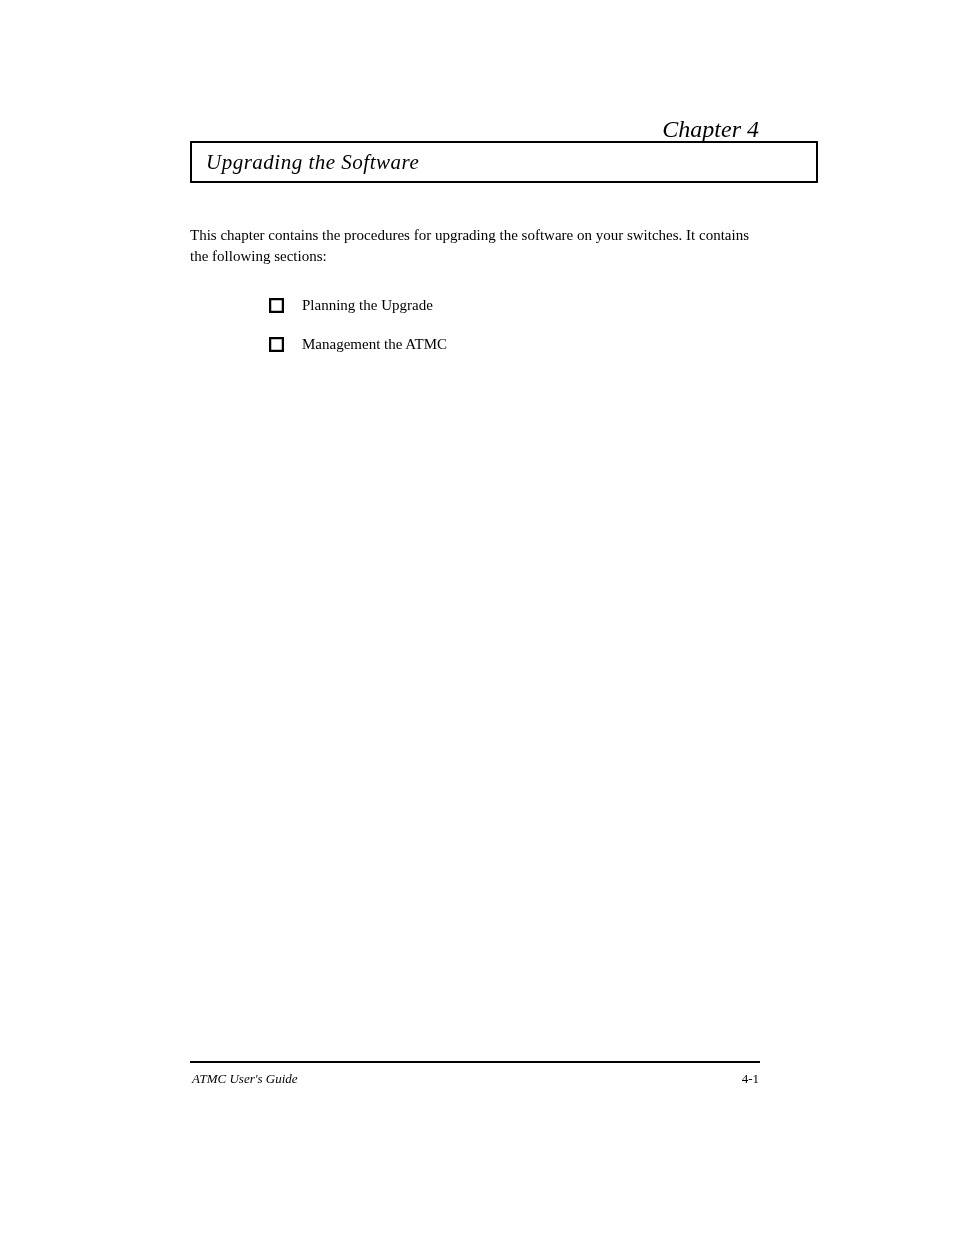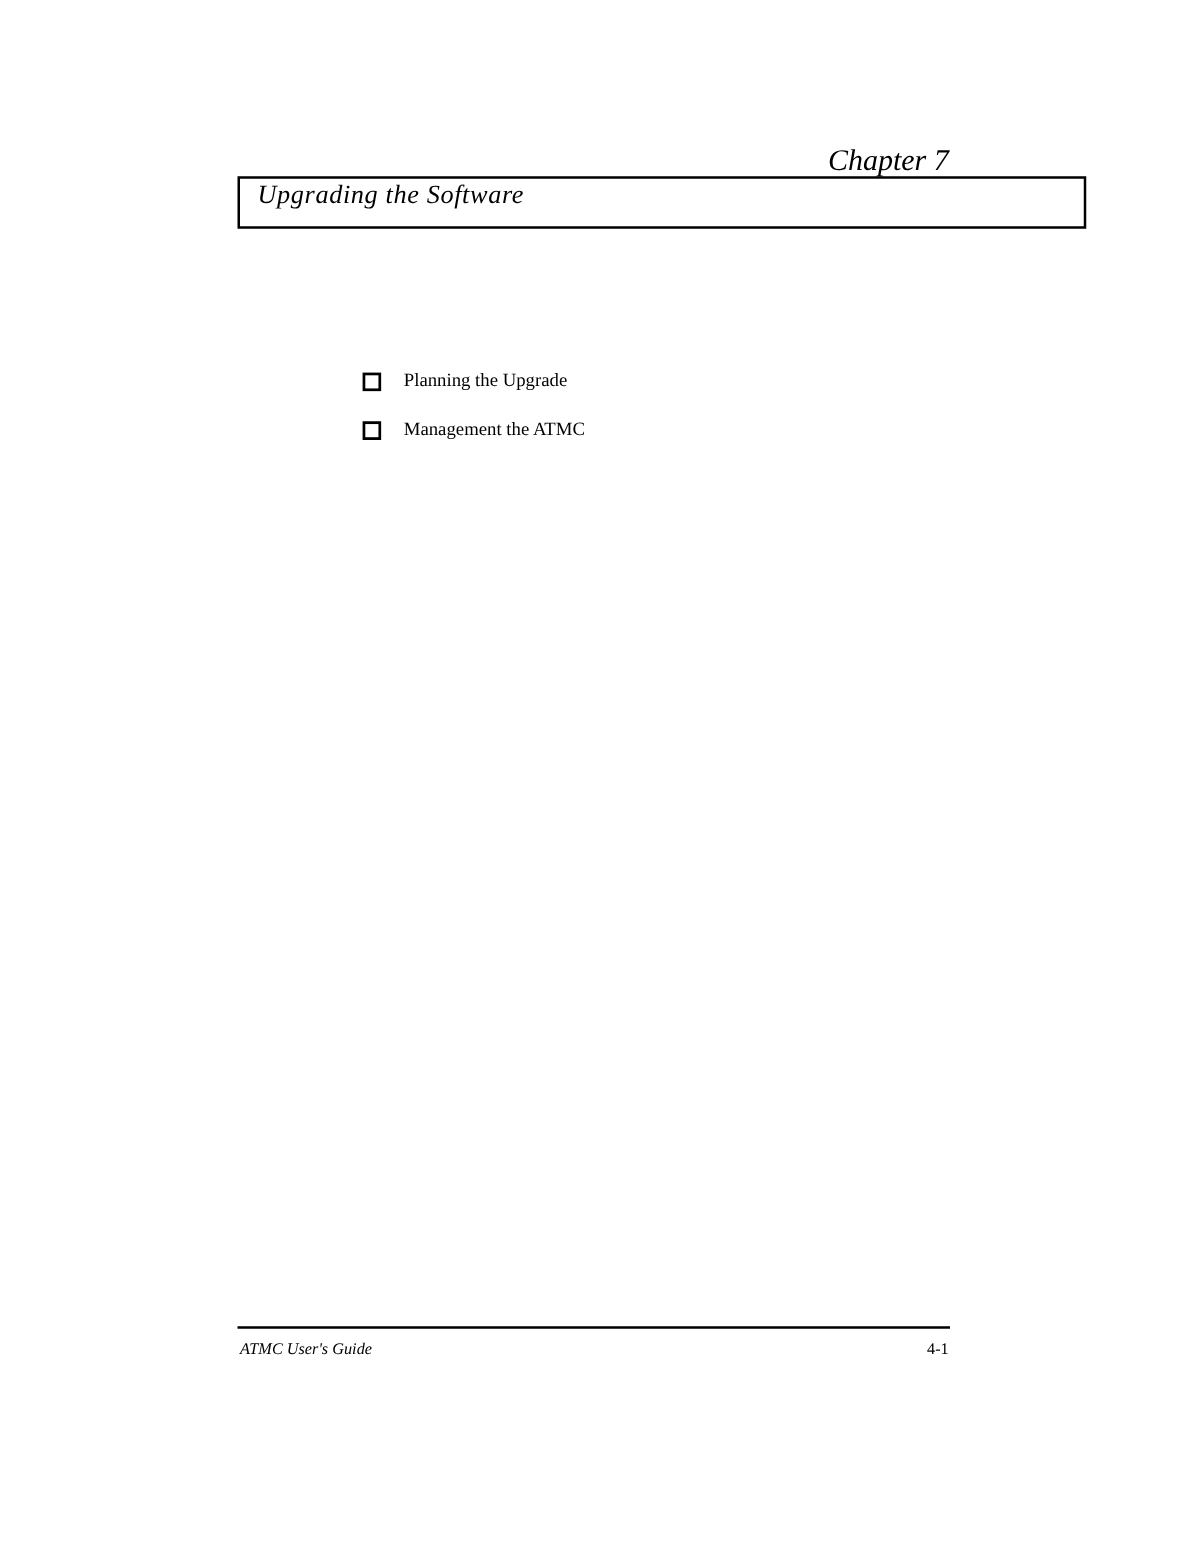--- a/index.html
+++ b/index.html
@@ -25,44 +25,44 @@
       top: 116px;
       right: 195px;
       font-size: 24px;
       font-weight: normal;
       font-style: italic;
     }
     .title-box {
       position: absolute;
       top: 141px;
       left: 190px;
-      width: 679px;
+      width: 628px;
       height: 42px;
       border: 2px solid #000;
       display: flex;
-      align-items: flex-start;
+      align-items: center;
       padding-left: 14px;
     }
     .title-text {
       font-size: 21px;
       font-style: italic;
       letter-spacing: 0.5px;
     }
     .intro-paragraph {
       position: absolute;
       top: 225px;
       left: 190px;
       width: 570px;
       font-size: 15px;
       line-height: 1.4;
     }
     .bullet-list {
       position: absolute;
       top: 297px;
-      left: 290px;
+      left: 269px;
       list-style: none;
     }
     .bullet-item {
       display: flex;
       align-items: center;
       margin-bottom: 22px;
       font-size: 15px;
     }
     .bullet-icon {
       display: inline-flex;
@@ -87,26 +87,27 @@
       position: absolute;
       bottom: 148px;
       right: 195px;
       font-size: 13px;
     }
   </style>
 </head>
 <body>
 
 <div class="page">
-  <div class="chapter-heading">Chapter 7</div>
+  <div class="chapter-heading">Chapter 4</div>
 
   <div class="title-box">
     <span class="title-text">Upgrading the Software</span>
   </div>
 
+  <div class="intro-paragraph">This chapter contains the procedures for upgrading the software on your switches. It contains the following sections:</div>
 
   <ul class="bullet-list">
     <li class="bullet-item">
       <span class="bullet-icon">
         <svg width="15" height="15" viewBox="0 0 15 15">
             <rect x="1" y="1" width="13" height="13" fill="none" stroke="#000" stroke-width="2.5"></rect>
           </svg>
       </span>
       <span>Planning the Upgrade</span>
     </li>

